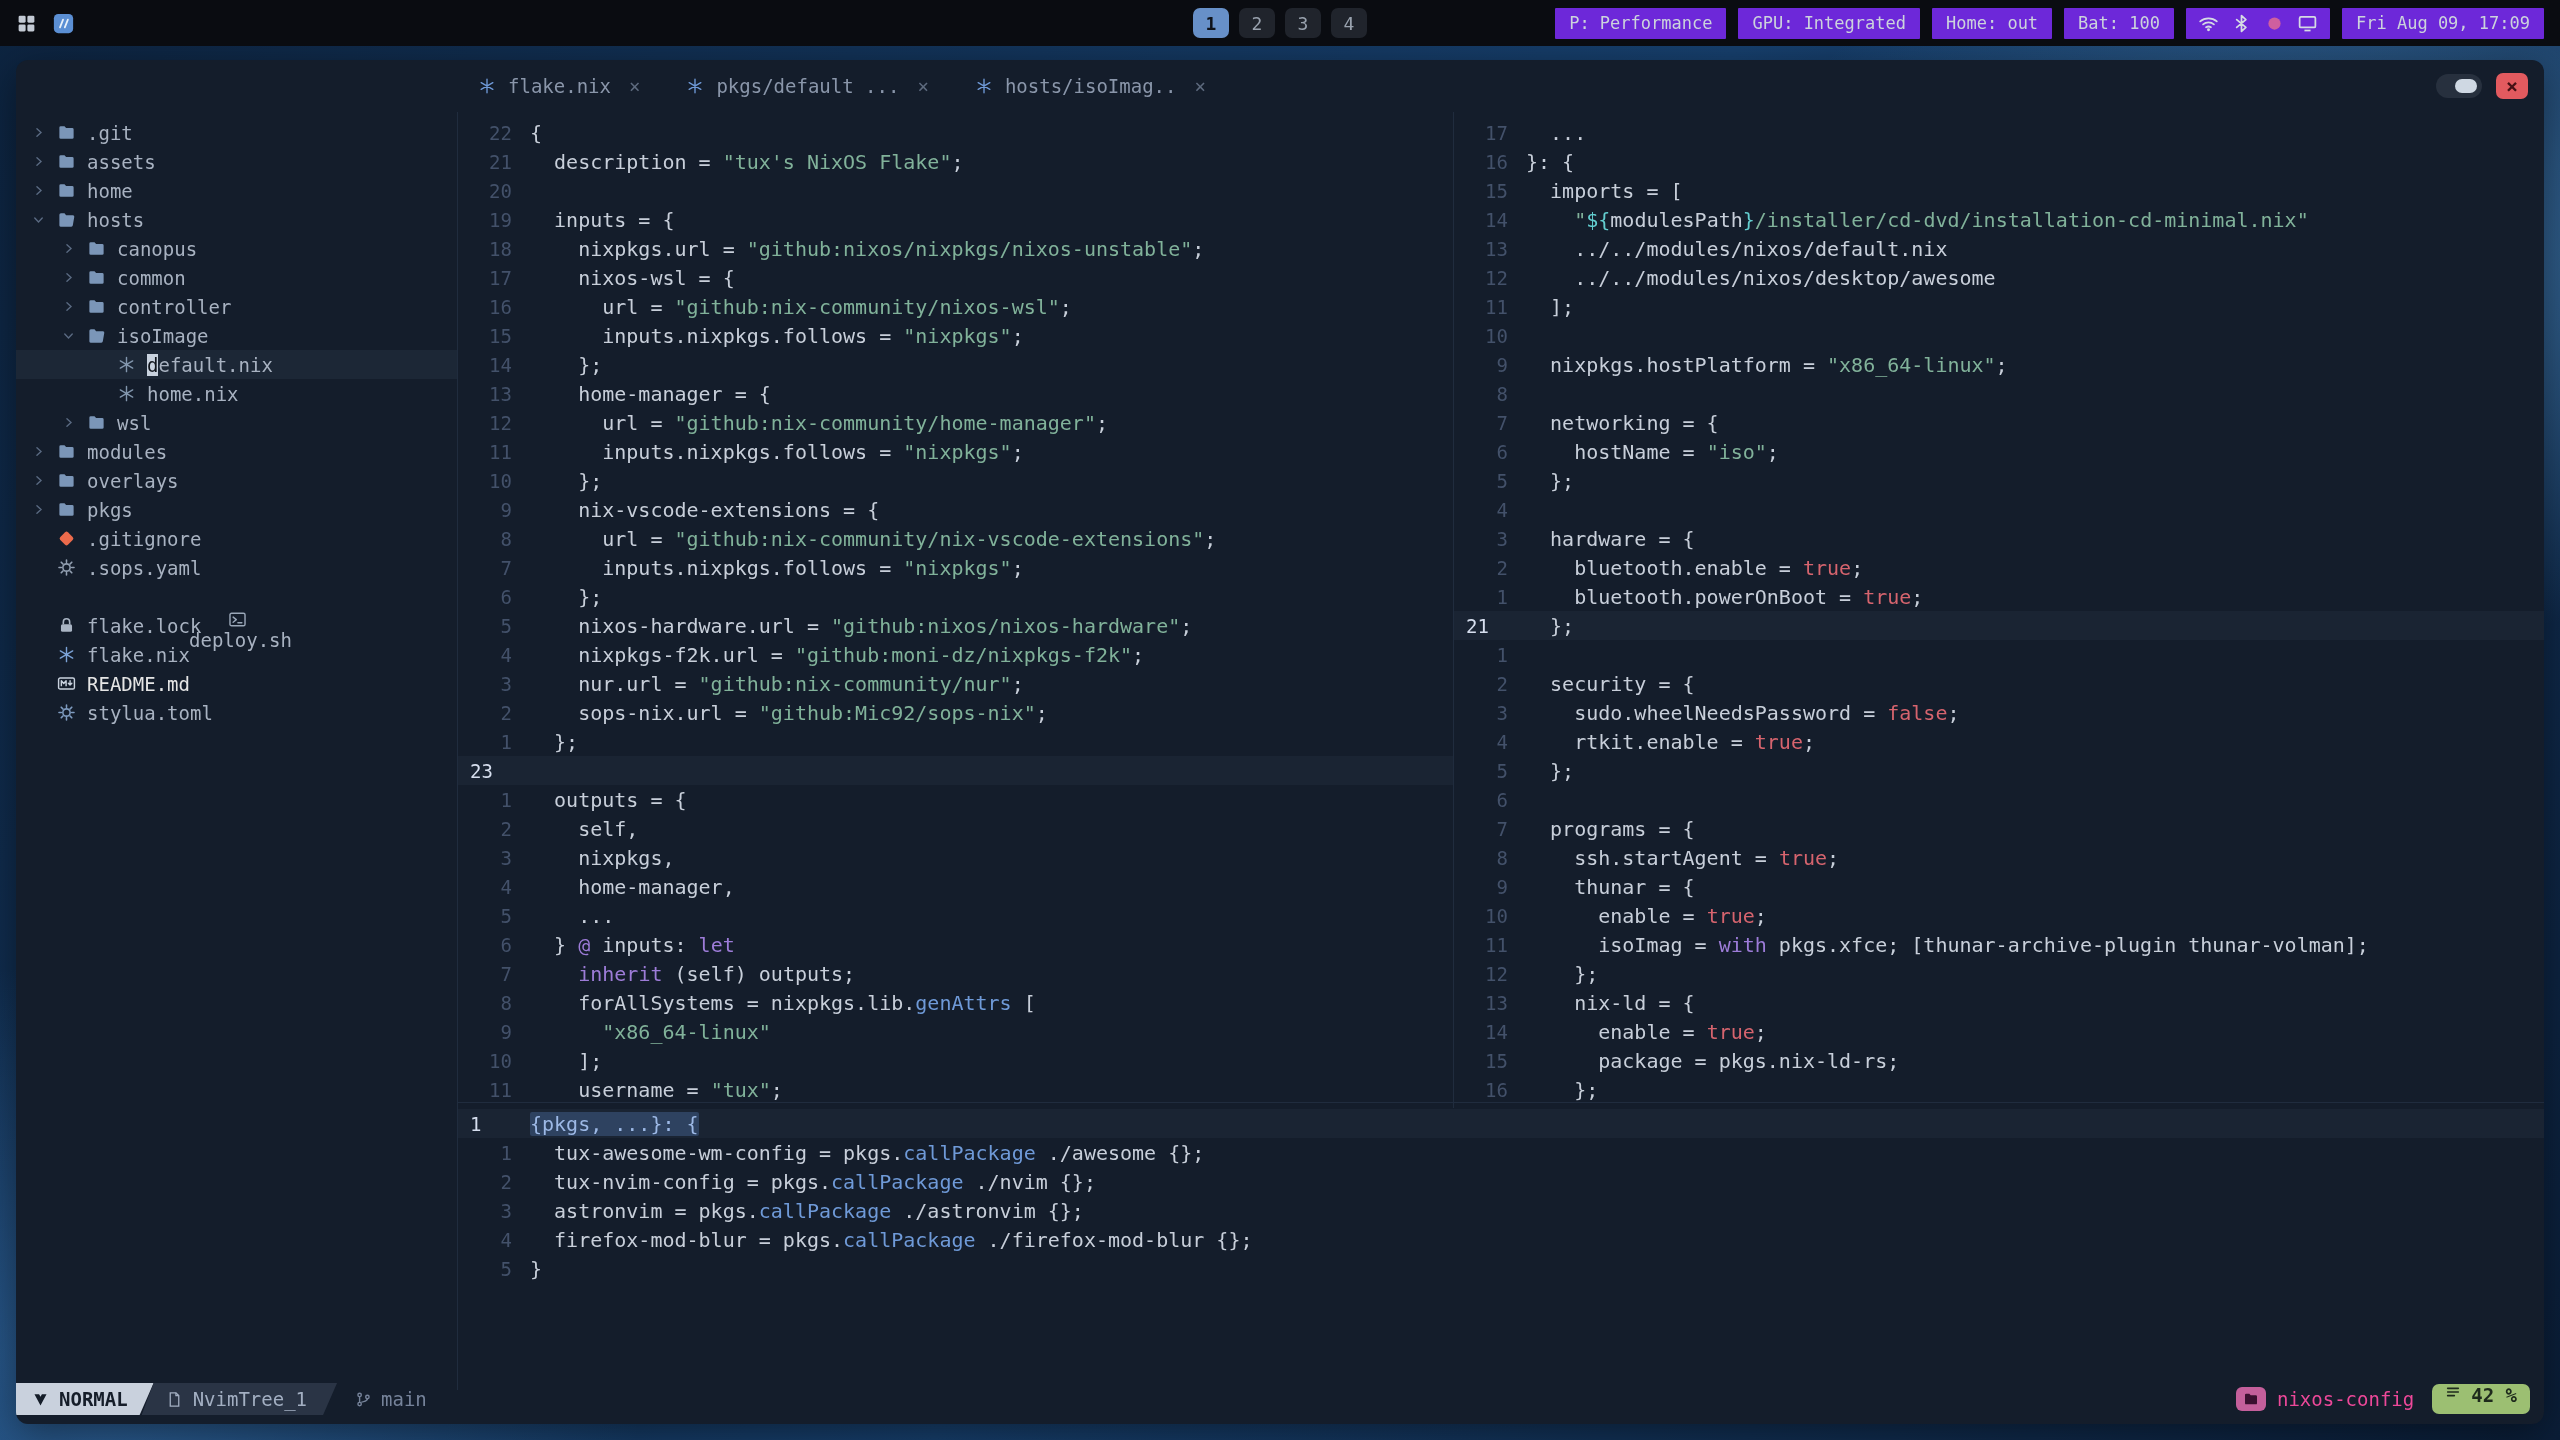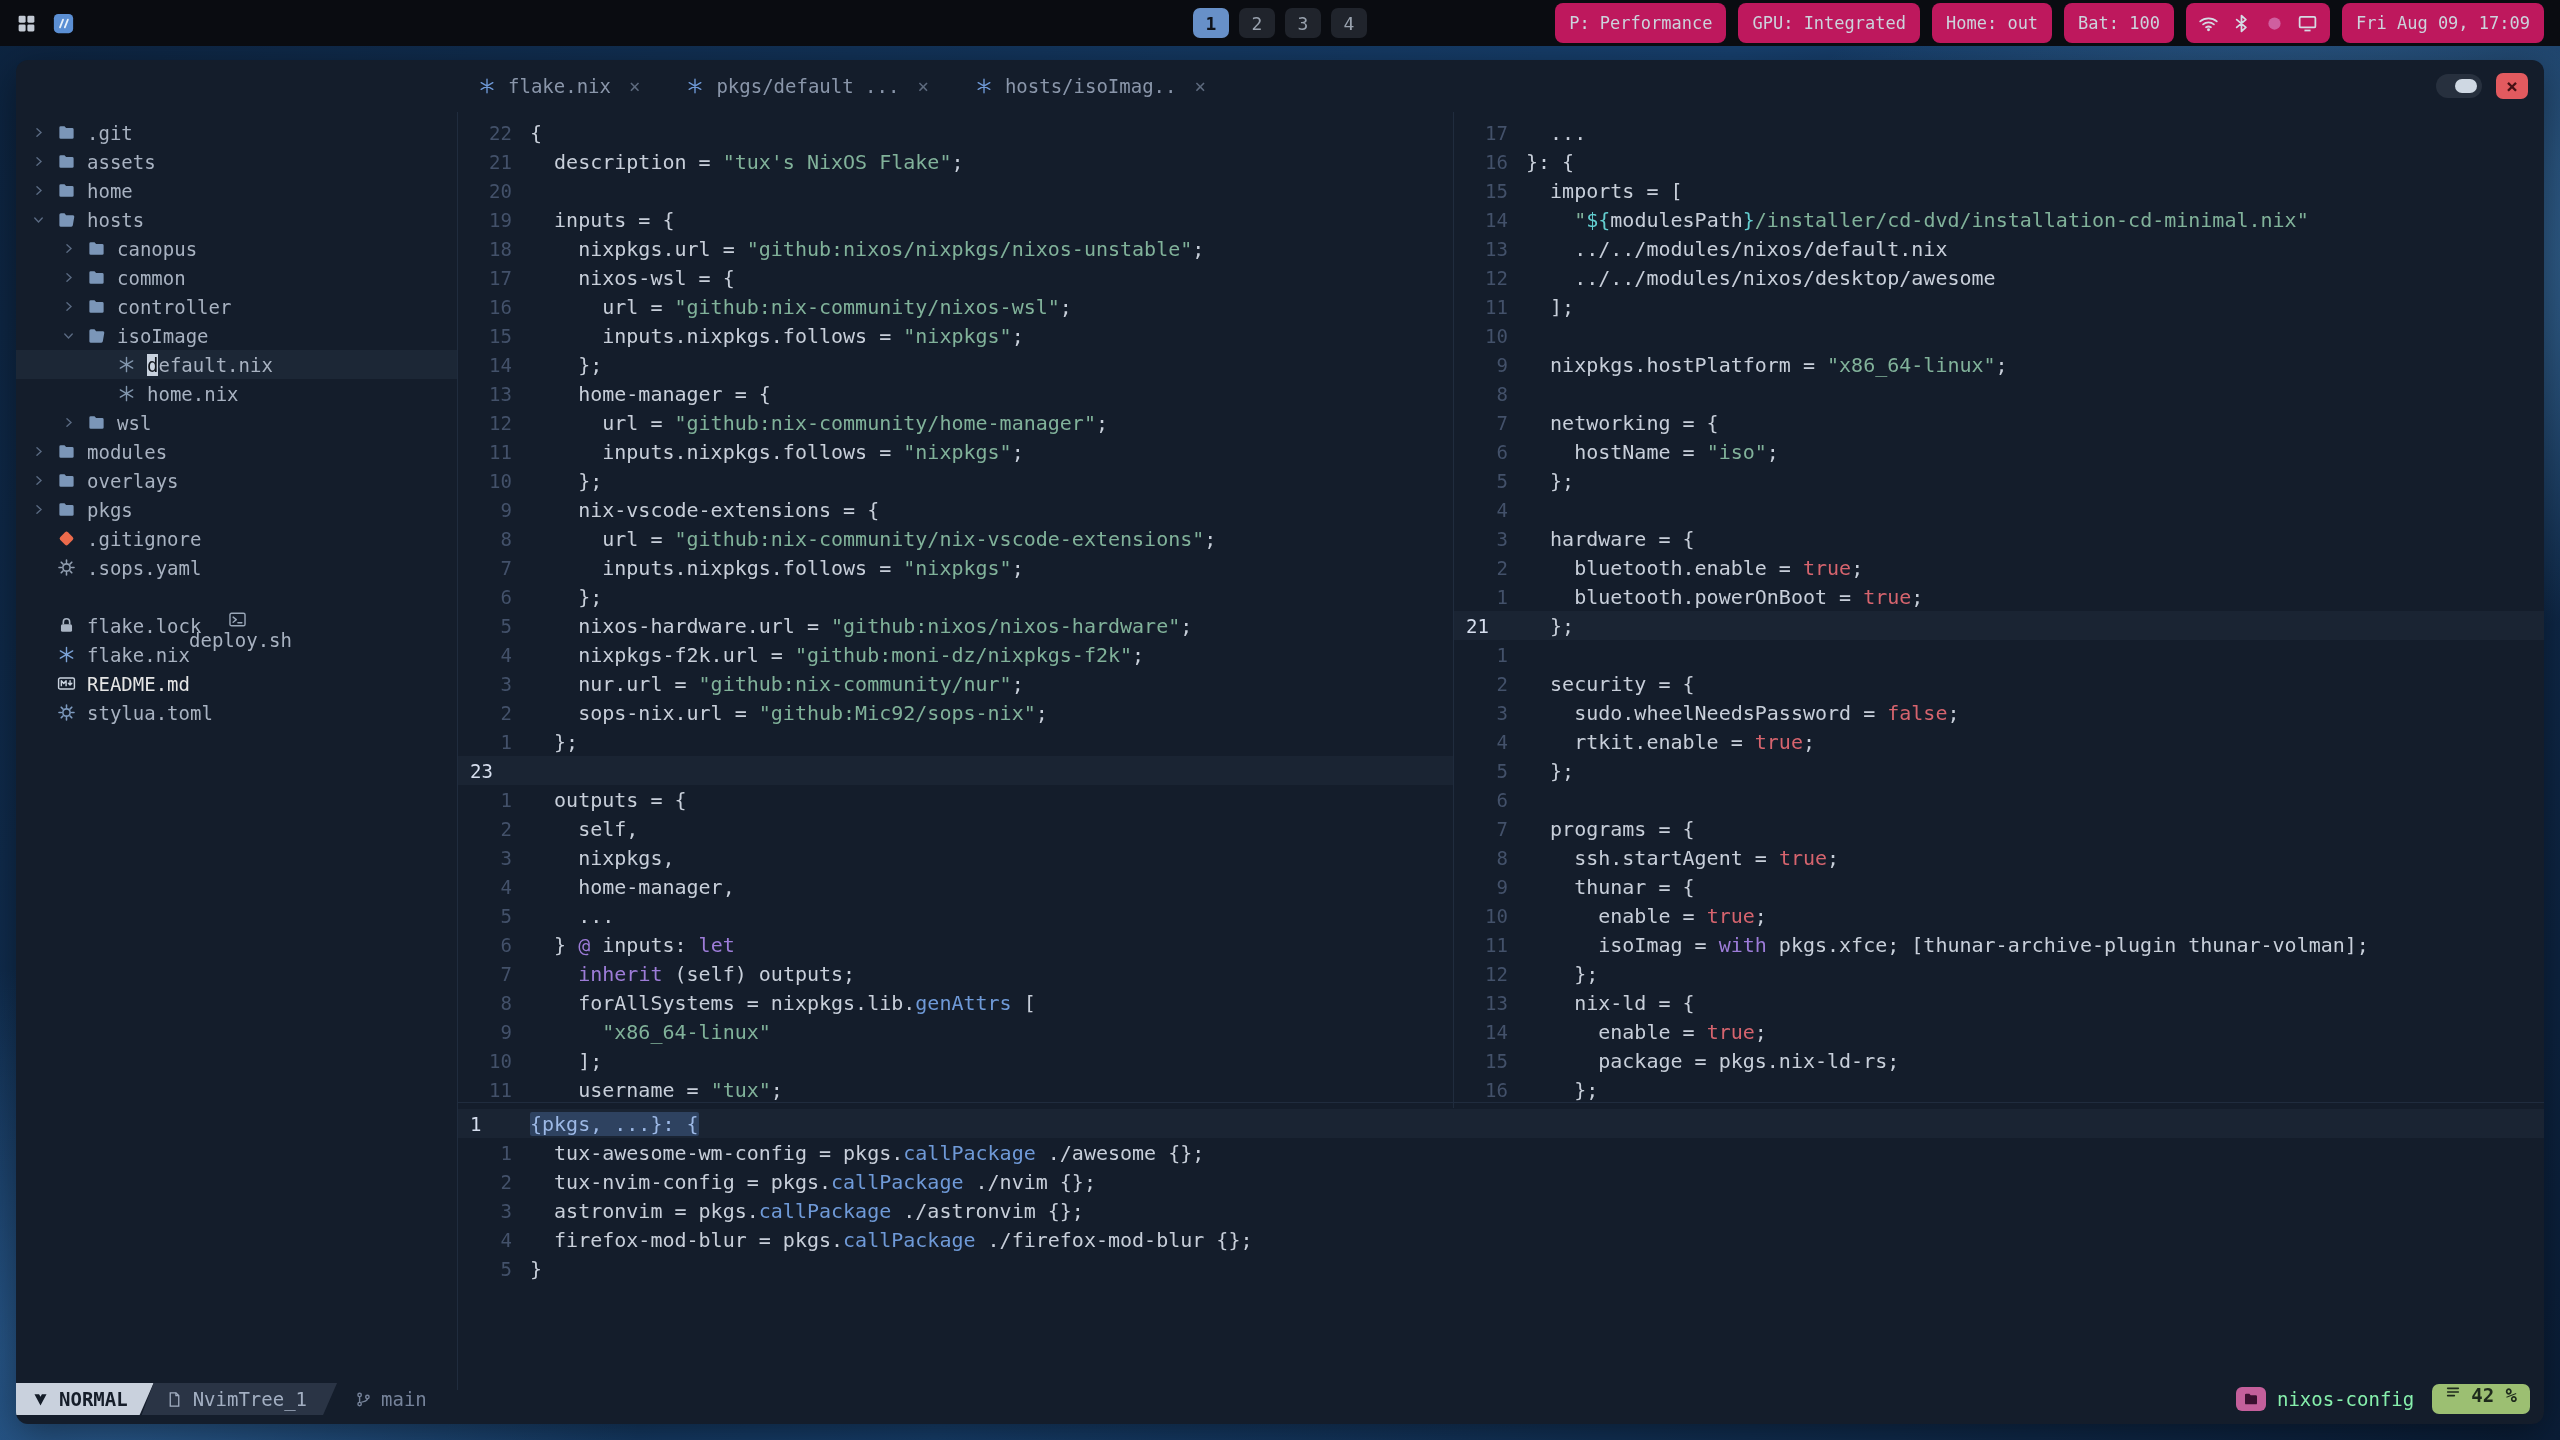--- a/index.html
+++ b/index.html
@@ -15,21 +15,21 @@
   
   .topbar{position:absolute;top:0;left:0;right:0;height:46px;background:#0a0c11;
     display:flex;align-items:center;padding:0 16px;color:#ccd3dc;z-index:5;}
   .zone-left{display:flex;align-items:center;gap:16px;}
   .tb-icon svg{width:21px;height:21px;}
   .ws-wrap{position:absolute;left:50%;transform:translateX(-50%);display:flex;gap:10px;}
   .ws-btn{min-width:36px;height:30px;border-radius:7px;background:#20242c;color:#99a2ae;
     display:flex;align-items:center;justify-content:center;font-size:18px;}
   .ws-btn.active{background:#6790c8;color:#0e1219;font-weight:bold;}
   .zone-right{margin-left:auto;display:flex;align-items:center;gap:12px;}
-  .pill{background:#be185d;border-radius:8px;height:40px;display:flex;align-items:center;
+  .pill{background:#6d28d9;border-radius:1px;height:31px;display:flex;align-items:center;
     padding:0 14px;font-size:17px;gap:12px;white-space:nowrap;}
   .icon-pill{padding:0 12px;}
 
   
   .window{position:absolute;left:16px;top:60px;width:2528px;height:1364px;background:#141d2b;
     border-radius:12px;overflow:hidden;box-shadow:0 10px 40px rgba(0,0,0,.45);}
   .tabline{position:absolute;top:0;left:0;right:0;height:52px;}
   .tabs{position:absolute;left:462px;top:0;height:52px;display:flex;align-items:center;gap:46px;}
   .tab{display:flex;align-items:center;gap:12px;font-size:19px;color:#8a96aa;}
   .tab-icon{color:#6f9ad8;}
@@ -77,21 +77,21 @@
     background:#c9d1dd;color:#151d29;font-weight:bold;
     clip-path:polygon(0 0,100% 0,calc(100% - 14px) 100%,0 100%);}
   .sl-mode .icon svg{width:17px;height:17px;}
   .sl-buffer{height:32px;margin-left:-12px;display:flex;align-items:center;gap:10px;
     padding:0 30px 0 24px;background:#2a3445;color:#a3afc2;
     clip-path:polygon(12px 0,100% 0,calc(100% - 14px) 100%,0 100%);}
   .sl-buffer .icon svg{width:17px;height:17px;}
   .sl-branch{margin-left:18px;display:flex;align-items:center;gap:9px;color:#76839a;}
   .sl-branch .icon svg{width:17px;height:17px;}
   .sl-right{margin-left:auto;display:flex;align-items:center;gap:18px;padding-right:14px;}
-  .sl-project{display:flex;align-items:center;gap:11px;color:#86efac;}
+  .sl-project{display:flex;align-items:center;gap:11px;color:#ec4899;}
   .proj-chip{width:30px;height:24px;border-radius:6px;background:#c45f9b;display:flex;
     align-items:center;justify-content:center;color:#3a1030;}
   .proj-chip svg{width:16px;height:16px;}
   .sl-percent{height:30px;border-radius:7px;background:#9cbf72;color:#1e2a1c;display:flex;
     align-items:flex-start;gap:10px;padding:0 13px;font-weight:bold;}
   .sl-percent .icon svg{width:16px;height:16px;}
 </style>
 </head>
 <body>
 

